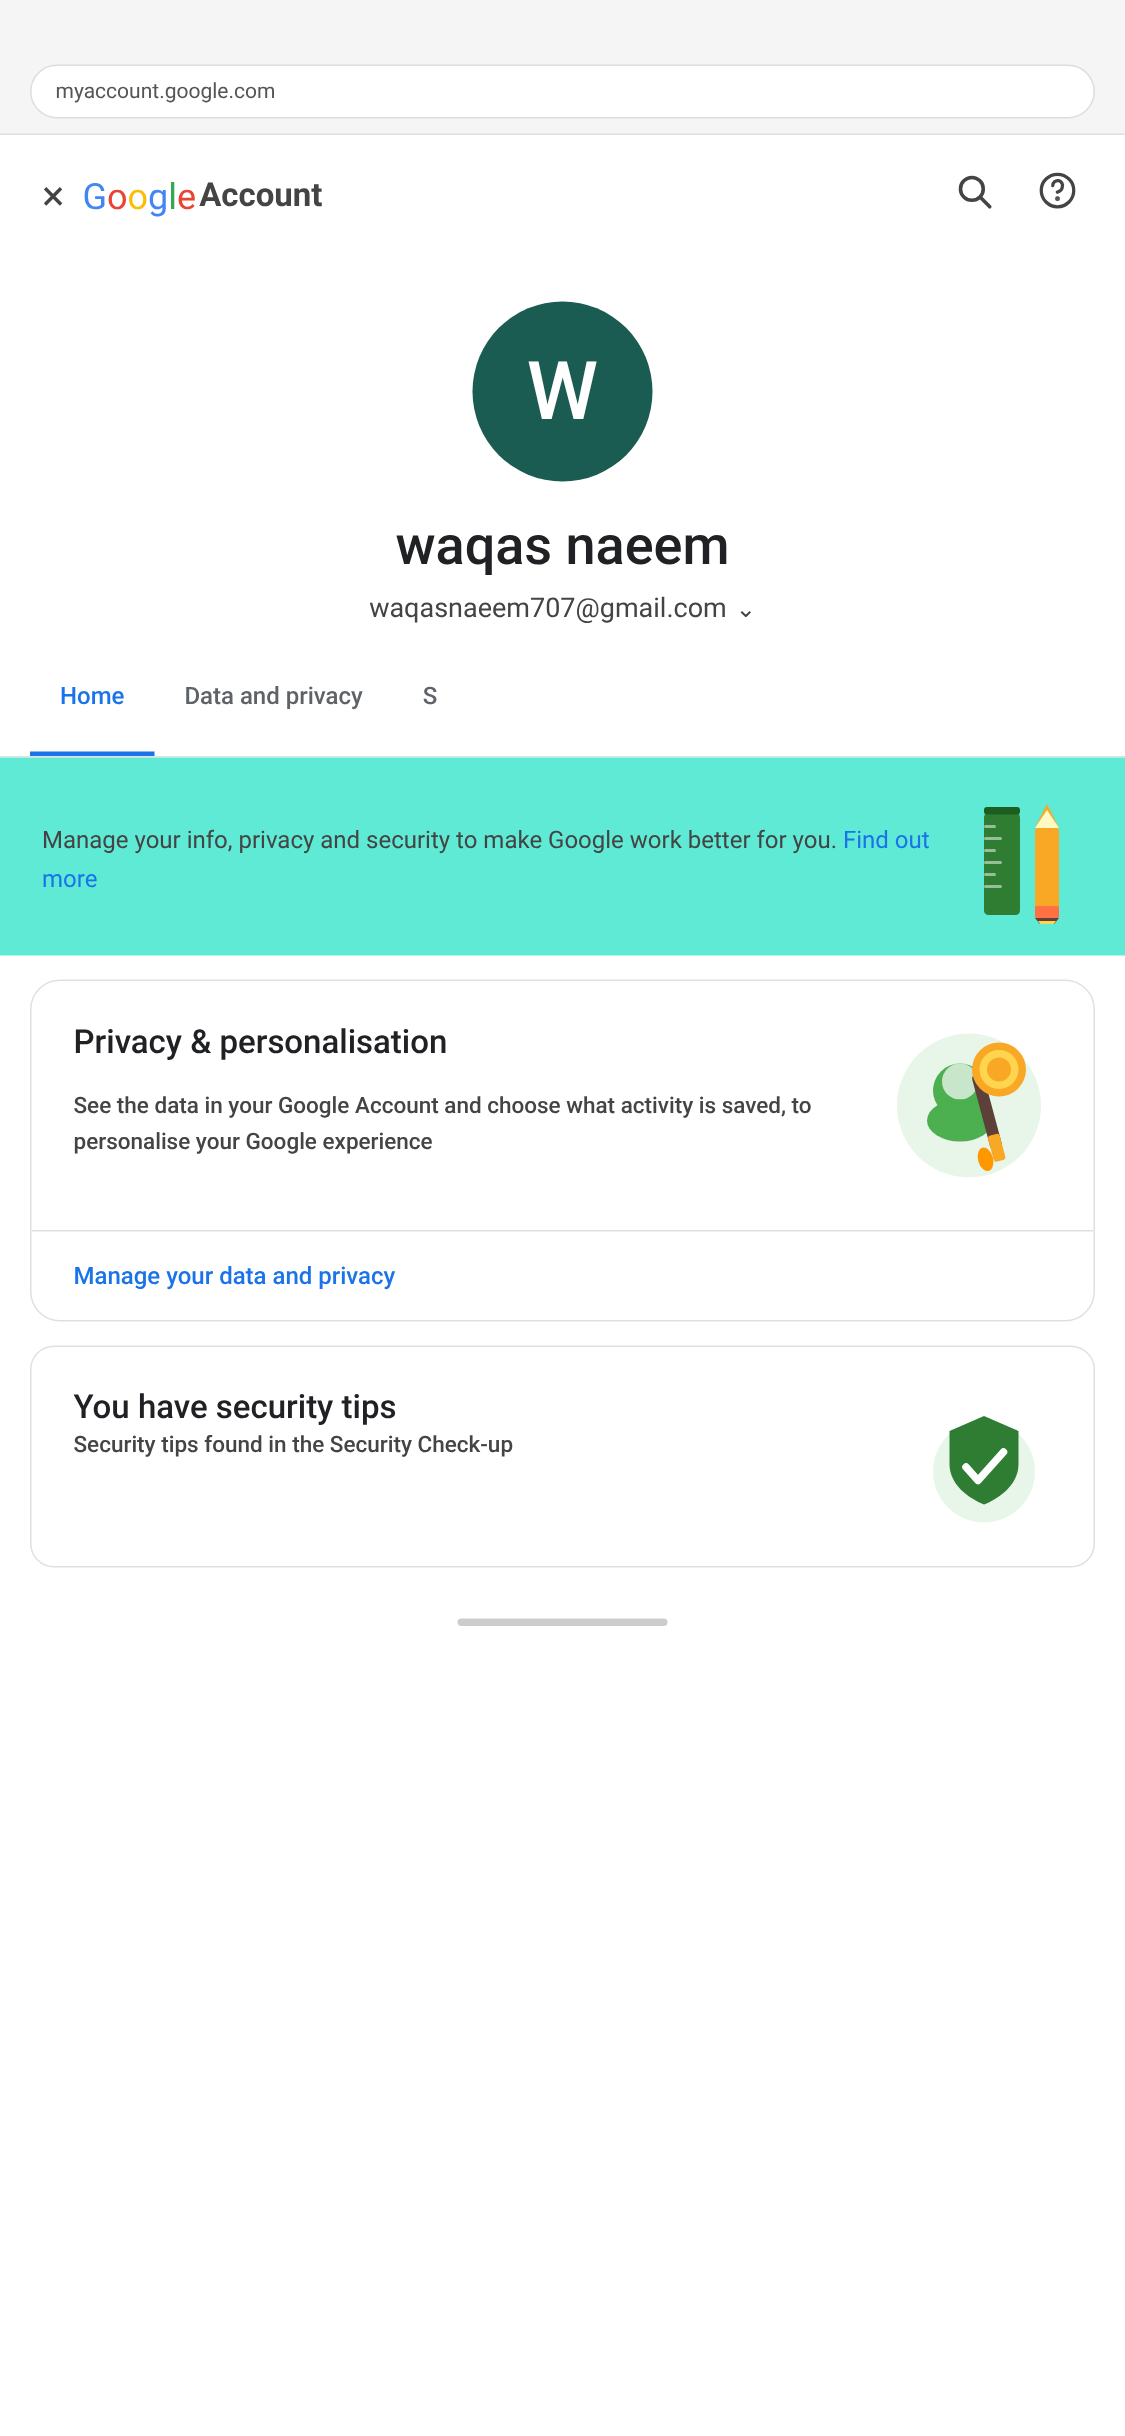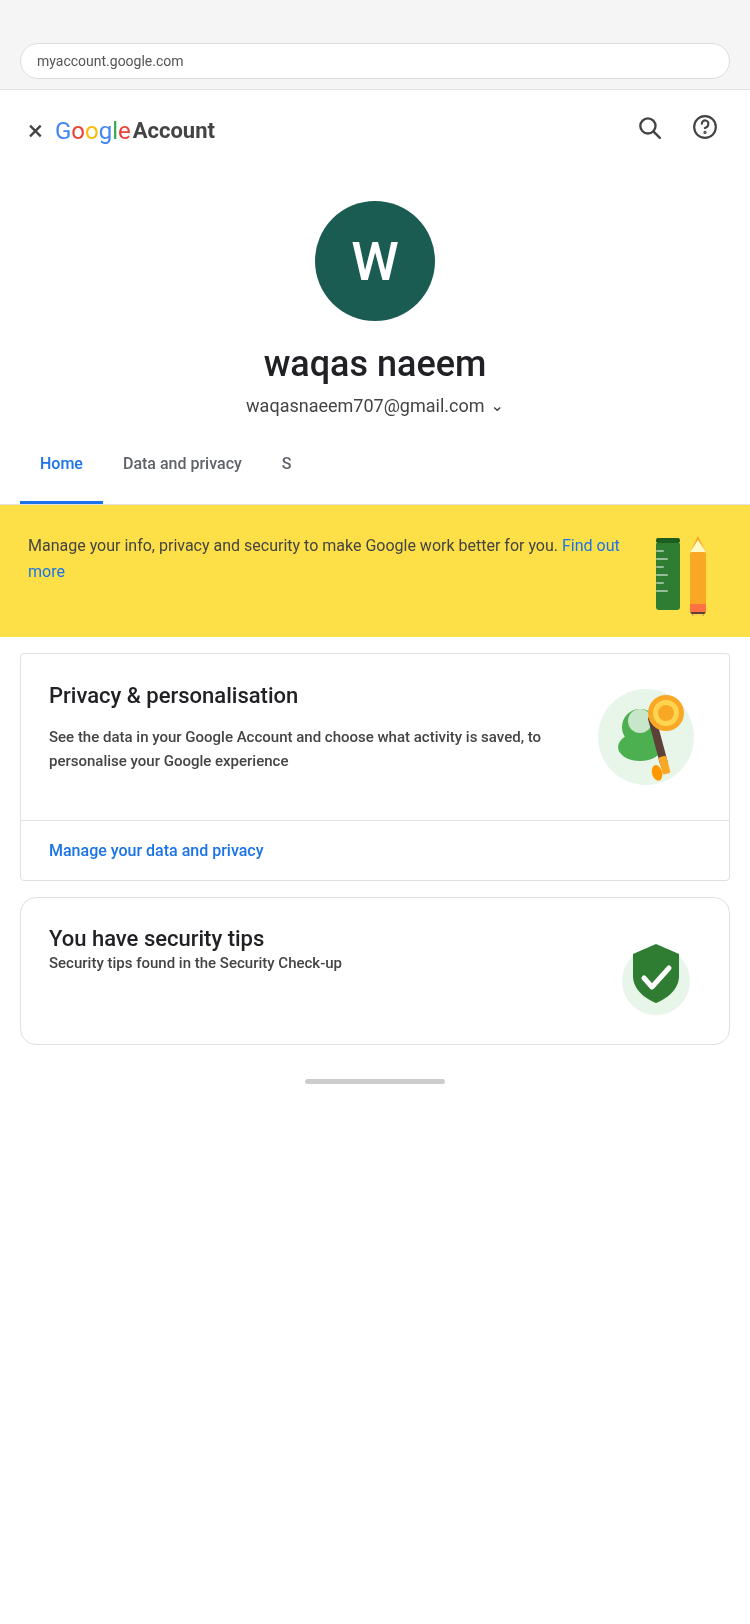--- a/index.html
+++ b/index.html
@@ -152,23 +152,24 @@
 
     
     .content {
       background: #fff;
       padding: 0;
     }
 
     
     .intro-section {
       display: flex;
+      align-items: center;
       justify-content: space-between;
       padding: 28px 28px 24px;
-      background: #fde047;
+      background: #5eead4;
     }
     .intro-text {
       font-size: 16px;
       color: #444;
       line-height: 1.6;
       flex: 1;
       padding-right: 16px;
     }
     .intro-link {
       color: #1a73e8;
@@ -181,21 +182,21 @@
       flex-shrink: 0;
       display: flex;
       align-items: center;
       justify-content: center;
     }
 
     
     .card {
       margin: 16px 20px;
       border: 1px solid #e0e0e0;
-      border-radius: 4px;
+      border-radius: 20px;
       background: #fff;
       overflow: hidden;
     }
     .card-body {
       display: flex;
       align-items: flex-start;
       padding: 28px;
       gap: 20px;
     }
     .card-text {

